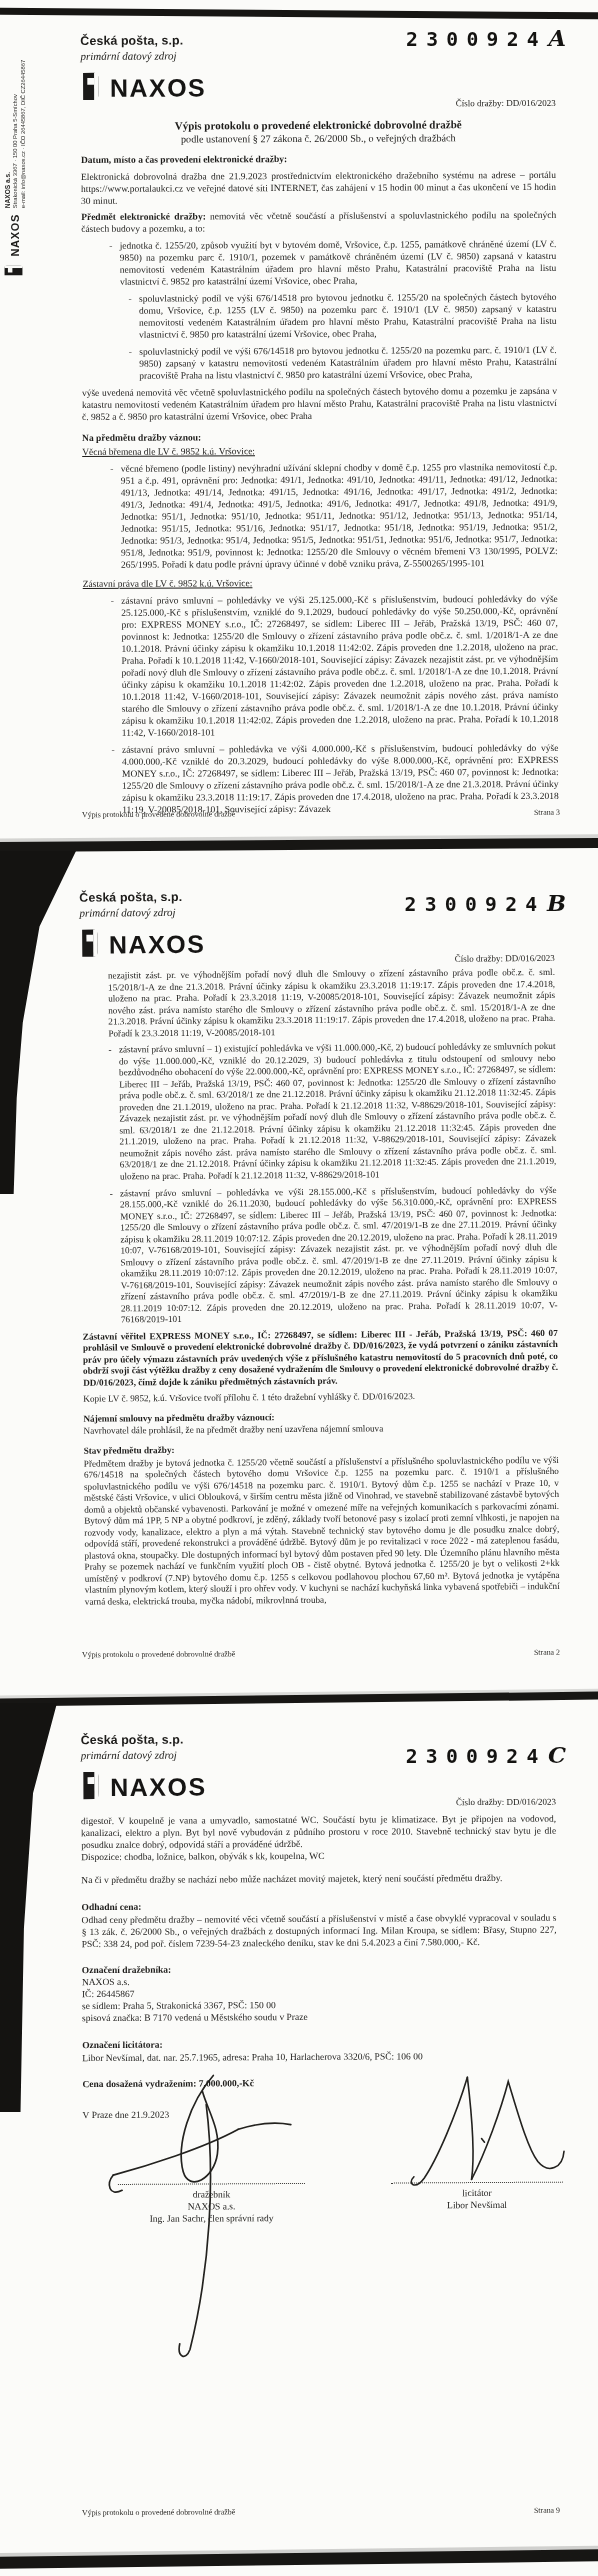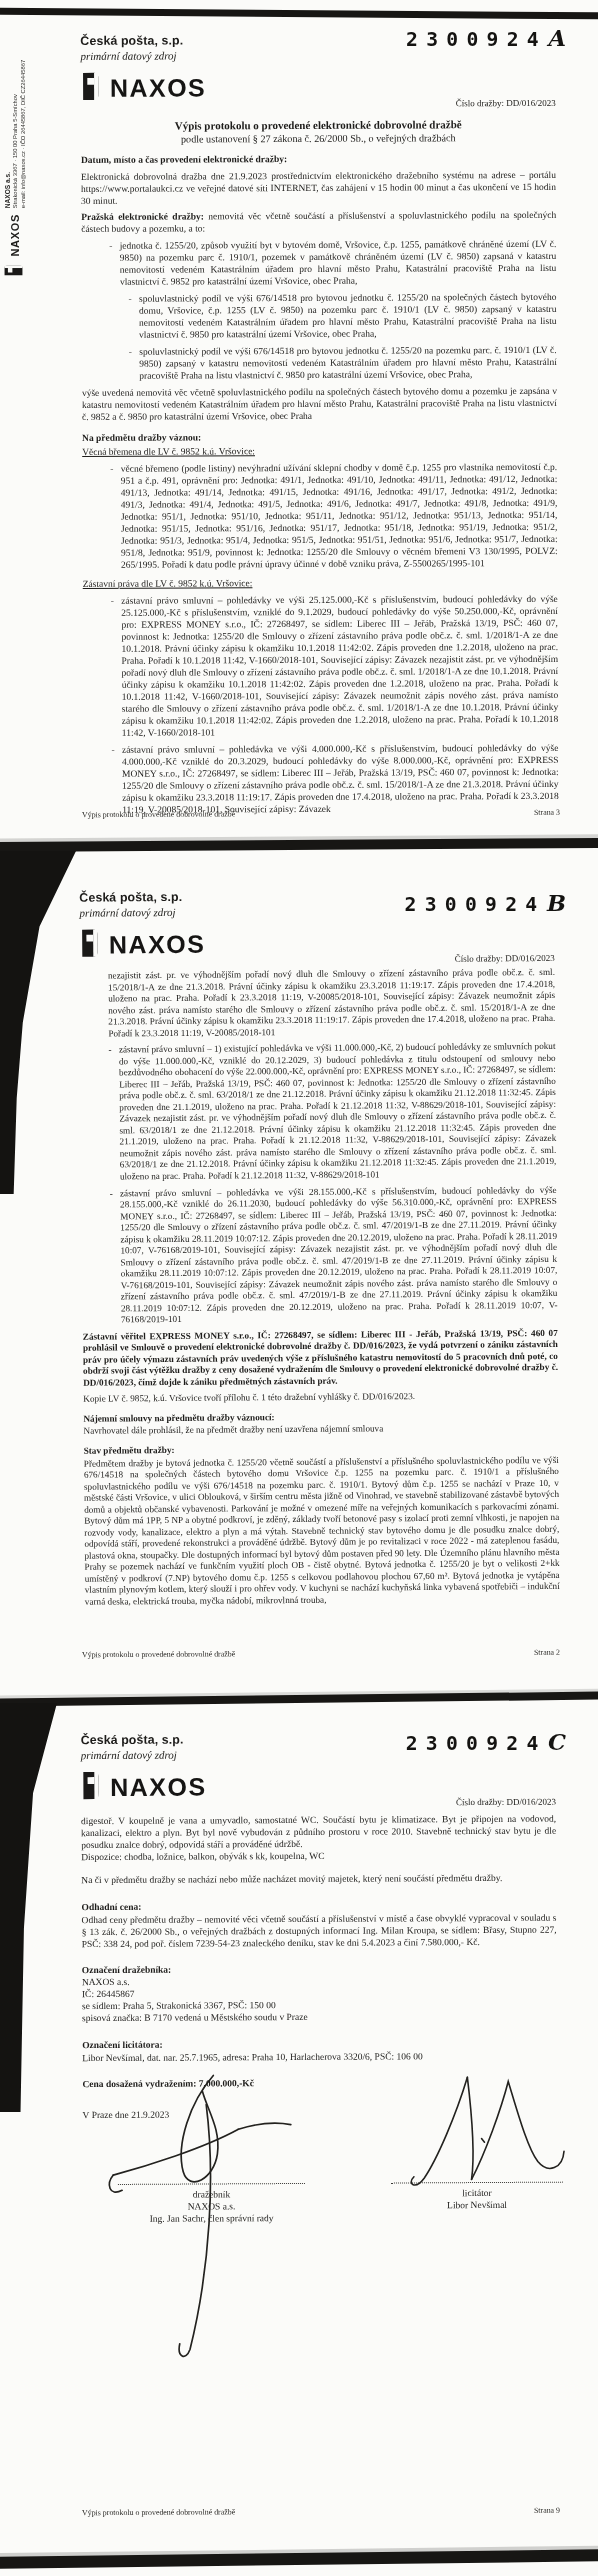--- a/index.html
+++ b/index.html
@@ -113,21 +113,21 @@
       </div>
       <div class="auction-no">Číslo dražby: DD/016/2023</div>
 
       <div class="doc-title">Výpis protokolu o provedené elektronické dobrovolné dražbě</div>
       <div class="doc-sub">podle ustanovení § 27 zákona č. 26/2000 Sb., o veřejných dražbách</div>
 
       <div class="body">
         <div class="h">Datum, místo a čas provedení elektronické dražby:</div>
         <div class="p">Elektronická dobrovolná dražba dne 21.9.2023 prostřednictvím elektronického dražebního systému na adrese – portálu https://www.portalaukci.cz ve veřejné datové síti INTERNET, čas zahájení v 15 hodin 00 minut a čas ukončení ve 15 hodin 30 minut.</div>
 
-        <div class="p"><span class="bold">Pražská elektronické dražby:</span> <span>nemovitá věc včetně součástí a příslušenství a spoluvlastnického podílu na společných částech budovy a pozemku, a to:</span></div>
+        <div class="p"><span class="bold">Předmět elektronické dražby:</span> <span>nemovitá věc včetně součástí a příslušenství a spoluvlastnického podílu na společných částech budovy a pozemku, a to:</span></div>
 
         <div class="bullet">
             <span class="mk">-</span>
             <span class="tx">jednotka č. 1255/20, způsob využití byt v bytovém domě, Vršovice, č.p. 1255, památkově chráněné území (LV č. 9850) na pozemku parc č. 1910/1, pozemek v památkově chráněném území (LV č. 9850) zapsaná v katastru nemovitostí vedeném Katastrálním úřadem pro hlavní město Prahu, Katastrální pracoviště Praha na listu vlastnictví č. 9852 pro katastrální území Vršovice, obec Praha,</span>
           </div>
         <div class="bullet lv2">
             <span class="mk">-</span>
             <span class="tx">spoluvlastnický podíl ve výši 676/14518 pro bytovou jednotku č. 1255/20 na společných částech bytového domu, Vršovice, č.p. 1255 (LV č. 9850) na pozemku parc č. 1910/1 (LV č. 9850) zapsaný v katastru nemovitostí vedeném Katastrálním úřadem pro hlavní město Prahu, Katastrální pracoviště Praha na listu vlastnictví č. 9850 pro katastrální území Vršovice, obec Praha,</span>
           </div>
         <div class="bullet lv2">
@@ -206,21 +206,21 @@
       </div>
     </div>
 
     <footer class="pf" style="bottom:35px;">
       <span>Výpis protokolu o provedené dobrovolné dražbě</span>
       <span>Strana 2</span>
     </footer>
   </section>
 
   <section class="page" style="top:1716px;height:836px;">
-    <div class="stamp" style="top:13px;">
+    <div class="stamp" style="top:26px;">
       <span class="digits">2300924</span><span class="letter">C</span>
     </div>
 
     <div class="inner pg-rot3">
       <div style="padding-top:16px;">
         <div class="org-name">Česká pošta, s.p.</div>
         <div class="org-sub">primární datový zdroj</div>
       </div>
       <div class="brandrow">
         <span>

